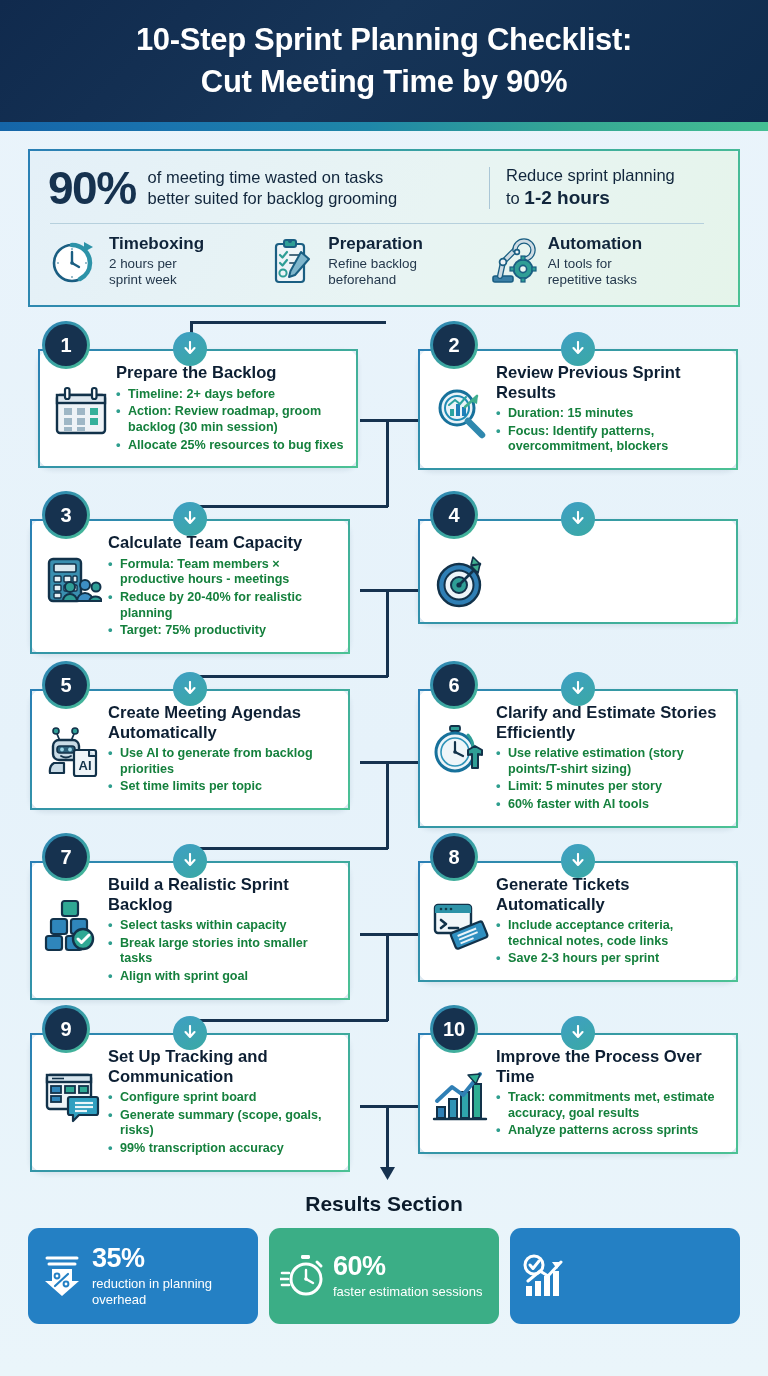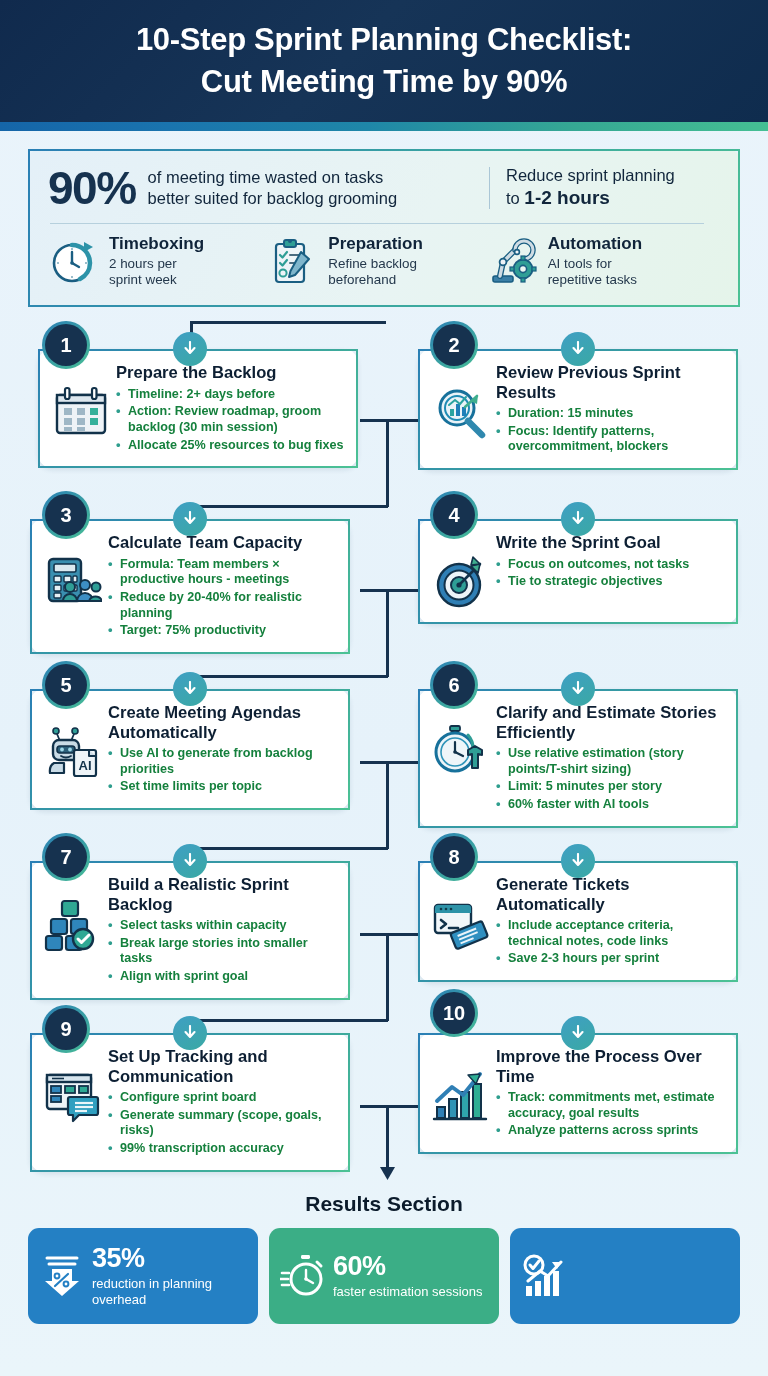--- a/index.html
+++ b/index.html
@@ -404,27 +404,20 @@
           <svg viewBox="0 0 58 58">
             <circle cx="27" cy="32" r="21" fill="#2f7fb5" stroke="#12324a" stroke-width="2.4"></circle>
             <circle cx="27" cy="32" r="14.5" fill="#edf4f8" stroke="#12324a" stroke-width="2"></circle>
             <circle cx="27" cy="32" r="8" fill="#2f9e96" stroke="#12324a" stroke-width="2"></circle>
             <circle cx="27" cy="32" r="2.6" fill="#12324a"></circle>
             <path d="M27 32 L48 11" stroke="#12324a" stroke-width="2.6" stroke-linecap="round"></path>
             <path d="M48 11 l-2 9 -7 -7 z" fill="#3fae8e" stroke="#12324a" stroke-width="1.6" stroke-linejoin="round"></path>
             <path d="M41 4 l7 7 -9 1 z" fill="#3fae8e" stroke="#12324a" stroke-width="1.6" stroke-linejoin="round"></path>
           </svg>
         </div>
-        <div class="card-main">
-          <div class="card-title">Write the Sprint Goal</div>
-          <ul class="bullets">
-            <li>Focus on outcomes, not tasks</li>
-            <li>Tie to strategic objectives</li>
-          </ul>
-        </div>
       </div>
     </div>
     <div class="badge" style="left:430px; top:170px;">
         <span>4</span>
       </div>
     <div class="arrow-dot" style="left:561px; top:181px;">
       <svg viewBox="0 0 16 16">
           <path d="M8 1 V11 M3.5 7 L8 12 L12.5 7" stroke="#fff" stroke-width="2.1" fill="none" stroke-linecap="round" stroke-linejoin="round"></path>
         </svg>
     </div>
@@ -619,21 +612,21 @@
         </div>
         <div class="card-main">
           <div class="card-title">Improve the Process Over Time</div>
           <ul class="bullets">
             <li>Track: commitments met, estimate accuracy, goal results</li>
             <li>Analyze patterns across sprints</li>
           </ul>
         </div>
       </div>
     </div>
-    <div class="badge" style="left:430px; top:668px;">
+    <div class="badge" style="left:430px; top:684px;">
         <span>10</span>
       </div>
     <div class="arrow-dot" style="left:561px; top:695px;">
       <svg viewBox="0 0 16 16">
           <path d="M8 1 V11 M3.5 7 L8 12 L12.5 7" stroke="#fff" stroke-width="2.1" fill="none" stroke-linecap="round" stroke-linejoin="round"></path>
         </svg>
     </div>
   </div>
 
   <div class="results-title">Results Section</div>

